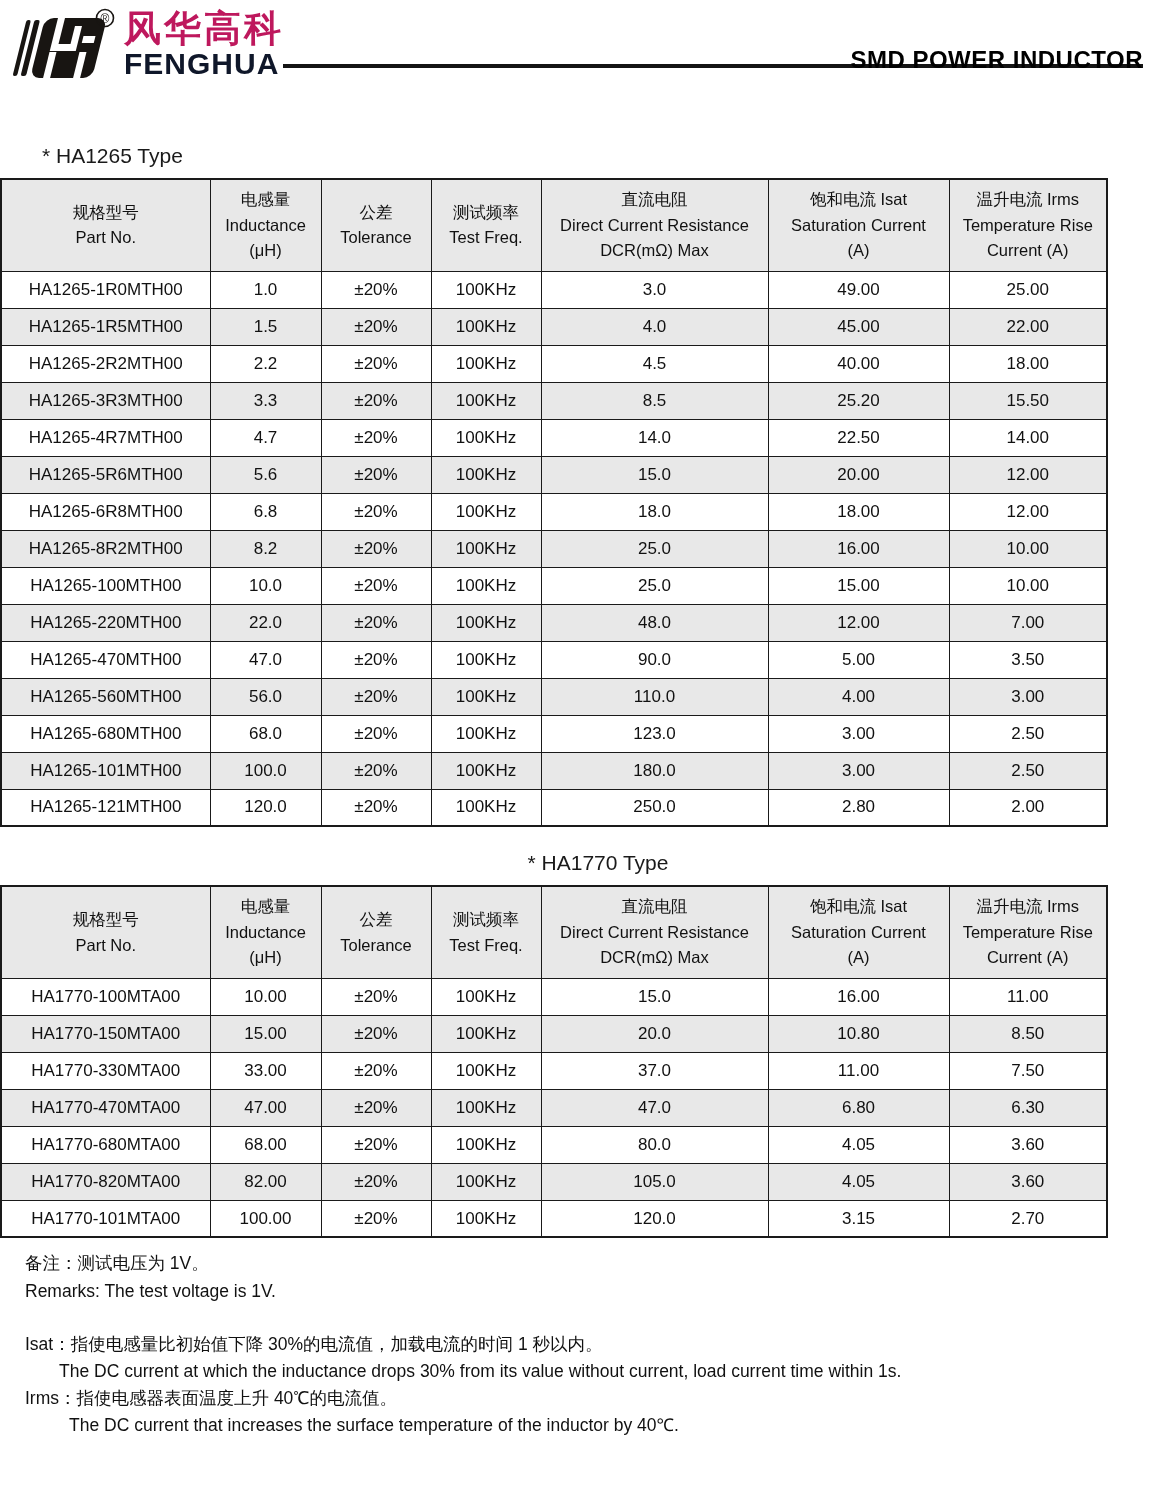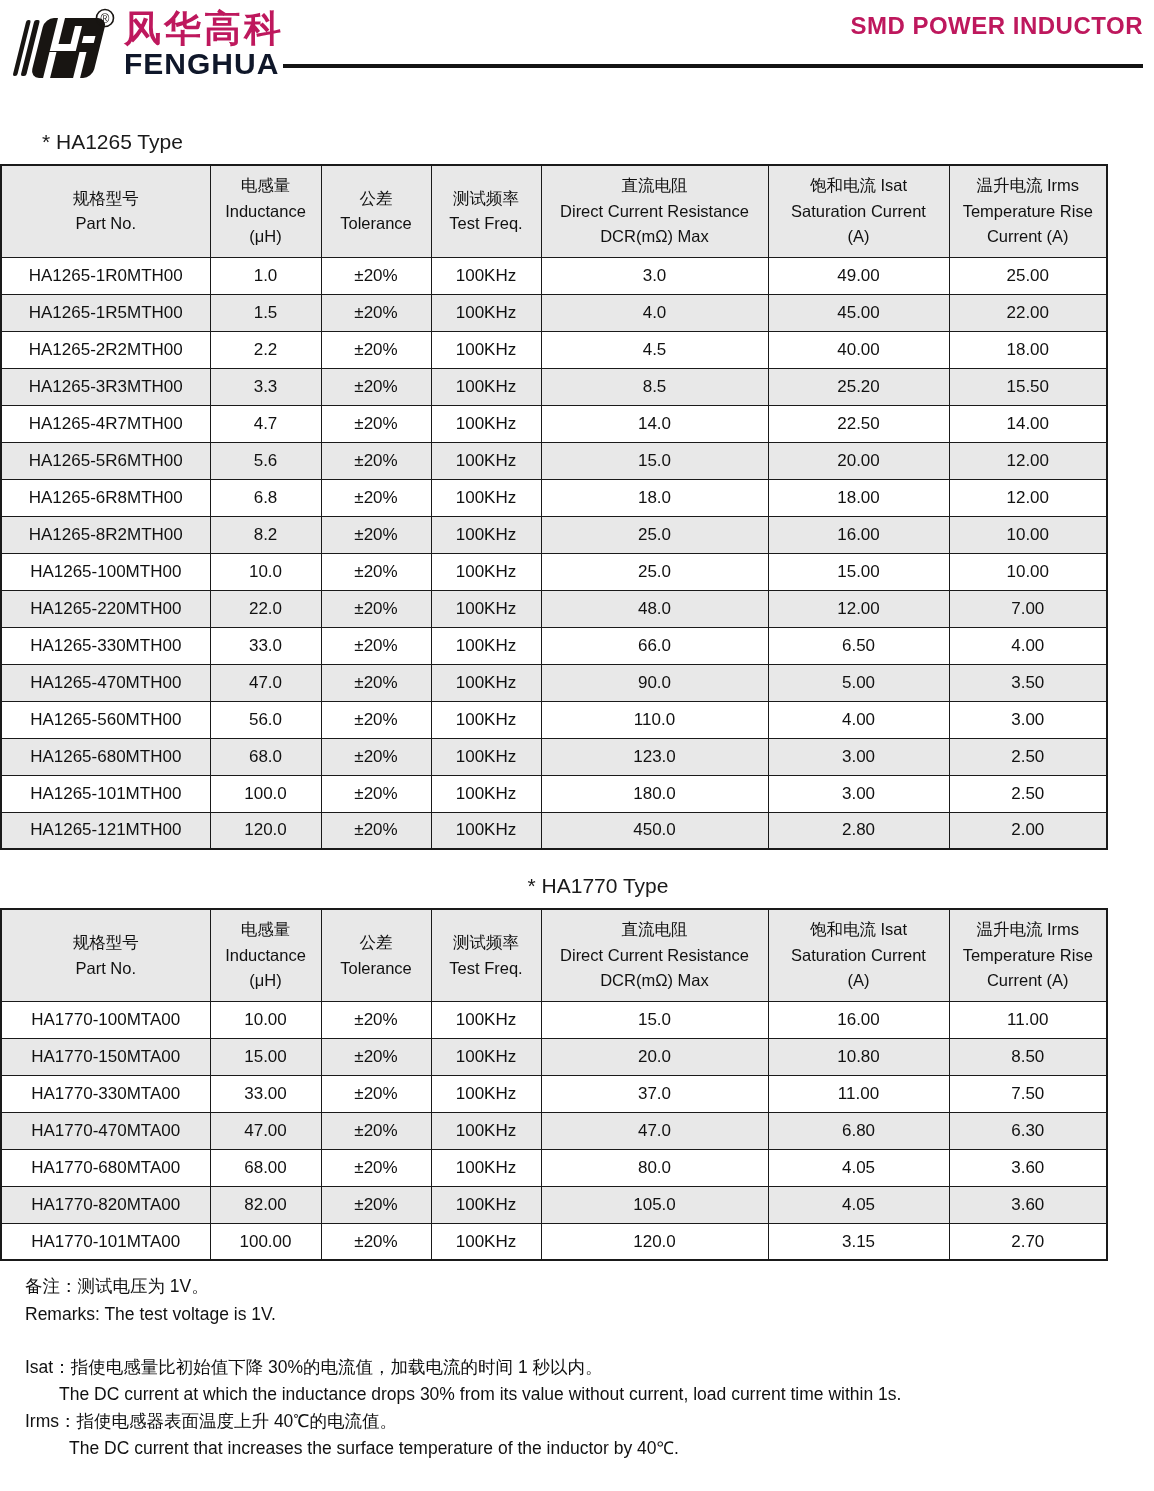--- a/index.html
+++ b/index.html
@@ -14,24 +14,24 @@
   .page { position: relative; width: 1154px; height: 1491px; }
 
   
   .doc-header { position: relative; height: 104px; }
   .logo-wrap { position: absolute; left: 12px; top: 6px; display: flex; align-items: flex-start; }
   .logo-mark { width: 104px; height: 84px; }
   .brand-text { margin-left: 8px; padding-top: 4px; }
   .brand-cn { font-size: 37px; font-weight: bold; letter-spacing: 3px; line-height: 1.0; color: #be185d; }
   .brand-en { font-size: 30px; font-weight: bold; letter-spacing: 1px; line-height: 1.0; color: #0f172a; margin-top: 2px; }
   .header-rule { position: absolute; left: 283px; top: 64px; width: 860px; height: 4px; background: #141414; }
-  .doc-title { position: absolute; right: 11px; top: 12px; font-size: 24px; font-weight: bold; color: #be185d; letter-spacing: 0.5px; }
+  .doc-title { position: absolute; right: 11px; top: 46px; font-size: 24px; font-weight: bold; color: #000000; letter-spacing: 0.5px; }
 
   
-  .section-title { margin: 26px 0 10px 42px; font-size: 21px; color: #1a1a1a; }
+  .section-title { margin: 40px 0 10px 42px; font-size: 21px; color: #1a1a1a; }
   .section-title.second { margin-top: 24px; text-align: center; }
 
   table.spec {
     width: 1106px;
     border-collapse: collapse;
     table-layout: fixed;
     border: 2.5px solid #1a1a1a;
   }
   table.spec th, table.spec td {
     border: 1.5px solid #1a1a1a;
@@ -227,29 +227,20 @@
         <tr>
           <td>HA1265-220MTH00</td>
           <td>22.0</td>
           <td>±20%</td>
           <td>100KHz</td>
           <td>48.0</td>
           <td>12.00</td>
           <td>7.00</td>
         </tr>
         <tr>
-          <td>HA1265-330MTH00</td>
-          <td>33.0</td>
-          <td>±20%</td>
-          <td>100KHz</td>
-          <td>66.0</td>
-          <td>6.50</td>
-          <td>4.00</td>
-        </tr>
-        <tr>
           <td>HA1265-470MTH00</td>
           <td>47.0</td>
           <td>±20%</td>
           <td>100KHz</td>
           <td>90.0</td>
           <td>5.00</td>
           <td>3.50</td>
         </tr>
         <tr>
           <td>HA1265-560MTH00</td>
@@ -276,21 +267,21 @@
           <td>100KHz</td>
           <td>180.0</td>
           <td>3.00</td>
           <td>2.50</td>
         </tr>
         <tr>
           <td>HA1265-121MTH00</td>
           <td>120.0</td>
           <td>±20%</td>
           <td>100KHz</td>
-          <td>450.0</td>
+          <td>250.0</td>
           <td>2.80</td>
           <td>2.00</td>
         </tr>
       </tbody>
   </table>
 
   <div class="section-title second">* HA1770 Type</div>
 
   <table class="spec">
     <colgroup>

